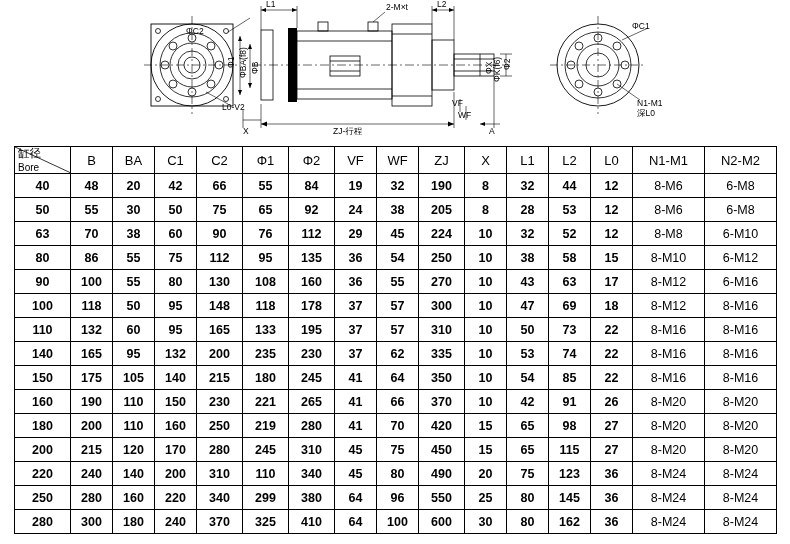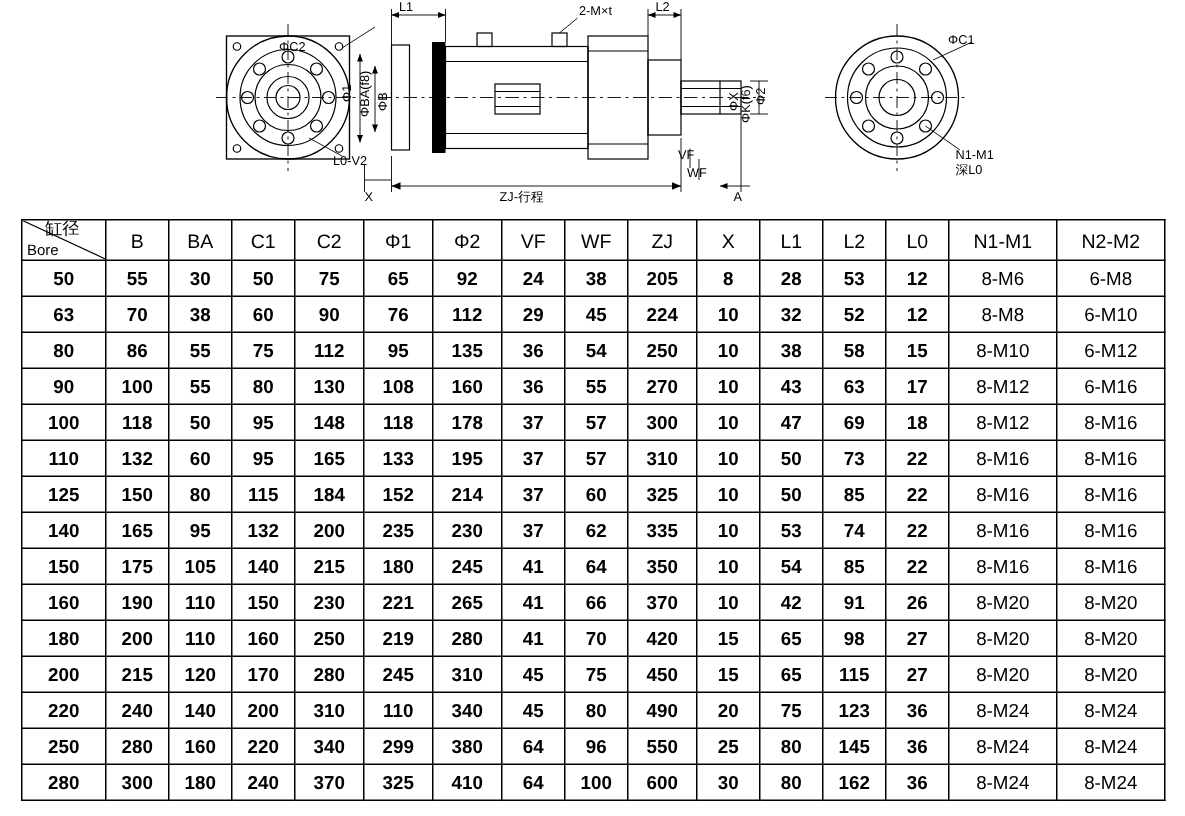--- a/index.html
+++ b/index.html
@@ -68,21 +68,21 @@
     position: relative;
     padding: 0;
     overflow: hidden;
   }
   th.corner .diag {
     position: absolute;
     left: 0; top: 0; right: 0; bottom: 0;
   }
   th.corner .cn {
     position: absolute;
-    left: 15px;
+    left: 3px;
     top: 0px;
     font-size: 11.5px;
     line-height: 12px;
   }
   th.corner .en {
     position: absolute;
     left: 3px;
     bottom: 0px;
     font-size: 10px;
     line-height: 11px;
@@ -302,20 +302,38 @@
           <th>X</th>
           <th>L1</th>
           <th>L2</th>
           <th>L0</th>
           <th>N1-M1</th>
           <th>N2-M2</th>
         </tr>
       </thead>
       <tbody id="spec-body">
           <tr>
+            <td>40</td>
+            <td>48</td>
+            <td>20</td>
+            <td>42</td>
+            <td>66</td>
+            <td>55</td>
+            <td>84</td>
+            <td>19</td>
+            <td>32</td>
+            <td>190</td>
+            <td>8</td>
+            <td>32</td>
+            <td>44</td>
+            <td>12</td>
+            <td class="plain">8-M6</td>
+            <td class="plain">6-M8</td>
+          </tr>
+          <tr>
             <td>50</td>
             <td>55</td>
             <td>30</td>
             <td>50</td>
             <td>75</td>
             <td>65</td>
             <td>92</td>
             <td>24</td>
             <td>38</td>
             <td>205</td>
@@ -410,38 +428,20 @@
             <td>57</td>
             <td>310</td>
             <td>10</td>
             <td>50</td>
             <td>73</td>
             <td>22</td>
             <td class="plain">8-M16</td>
             <td class="plain">8-M16</td>
           </tr>
           <tr>
-            <td>125</td>
-            <td>150</td>
-            <td>80</td>
-            <td>115</td>
-            <td>184</td>
-            <td>152</td>
-            <td>214</td>
-            <td>37</td>
-            <td>60</td>
-            <td>325</td>
-            <td>10</td>
-            <td>50</td>
-            <td>85</td>
-            <td>22</td>
-            <td class="plain">8-M16</td>
-            <td class="plain">8-M16</td>
-          </tr>
-          <tr>
             <td>140</td>
             <td>165</td>
             <td>95</td>
             <td>132</td>
             <td>200</td>
             <td>235</td>
             <td>230</td>
             <td>37</td>
             <td>62</td>
             <td>335</td>

